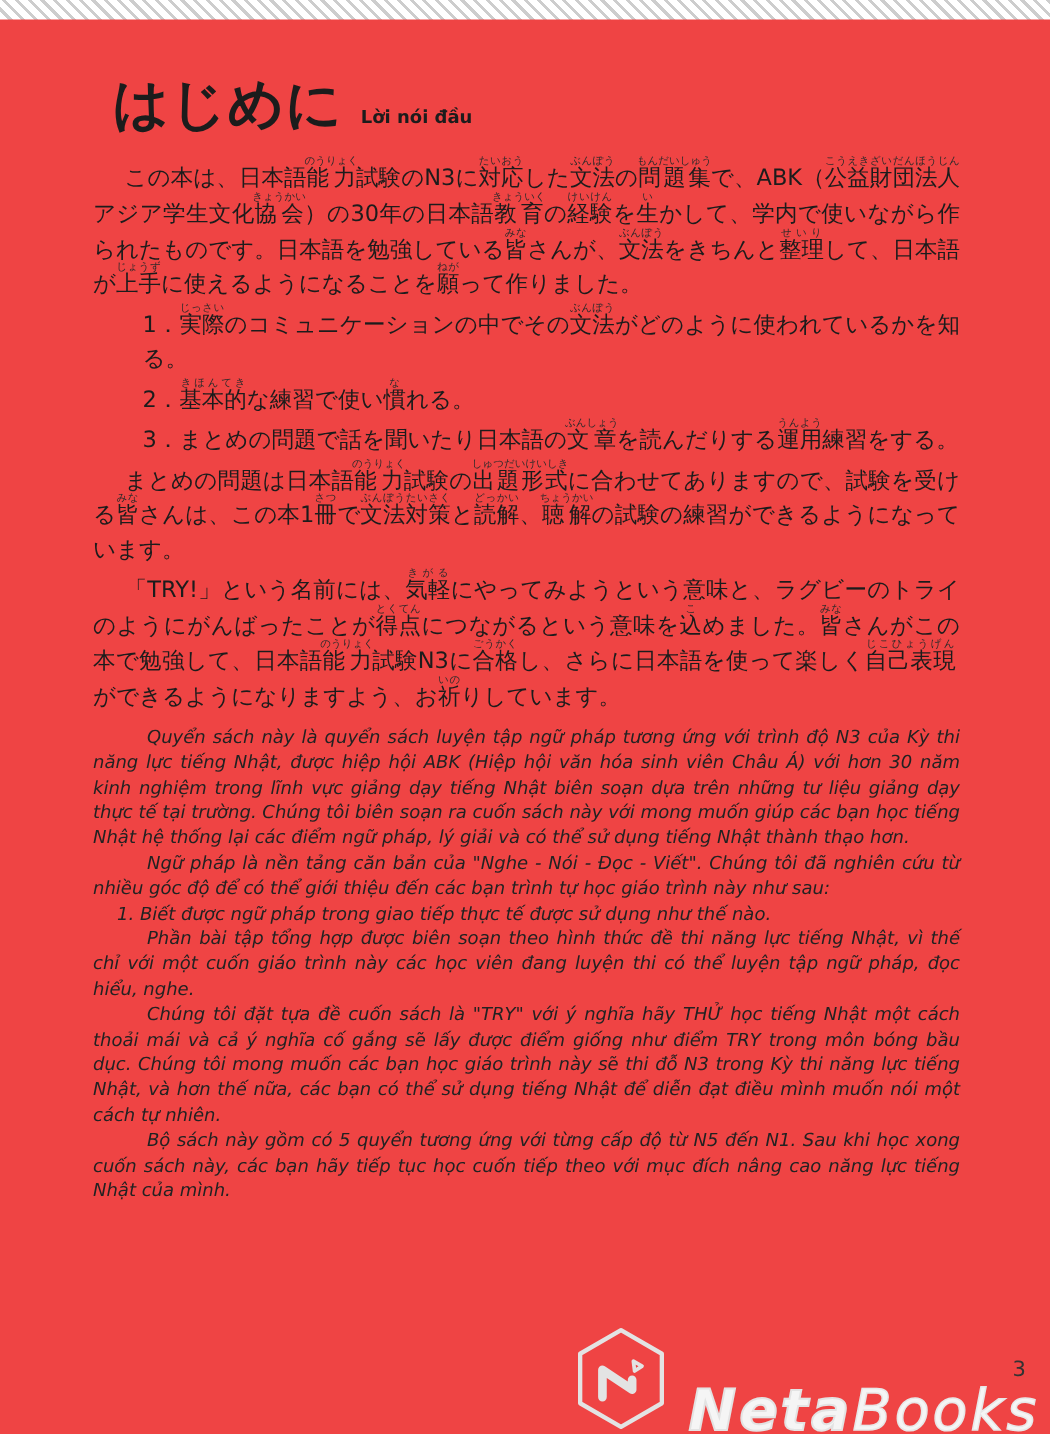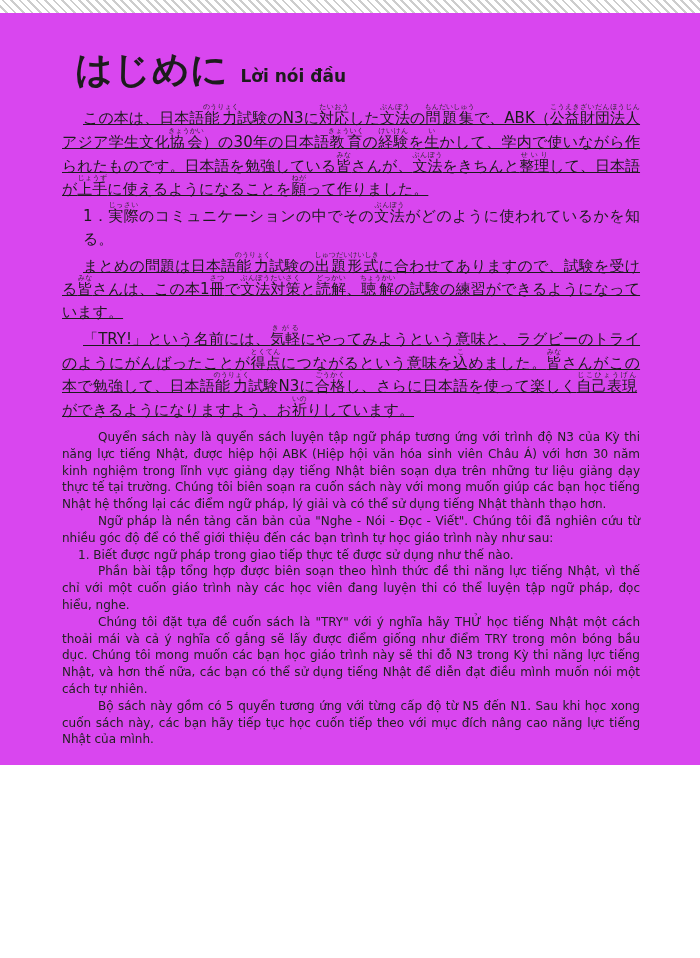--- a/index.html
+++ b/index.html
@@ -1,31 +1,31 @@
 <!DOCTYPE html>
 <html><head>
 <meta charset="utf-8">
 <style>
   html,body{margin:0;padding:0;background:#ffffff;}
-  .page{position:relative;width:700px;height:765px;background:#d946ef;overflow:hidden;
+  .page{position:relative;width:700px;height:956px;background:#ef4444;overflow:hidden;
         font-family:"DejaVu Sans","Liberation Sans",sans-serif;color:#1c1c1c;}
   .stripes{position:absolute;top:0;left:0;width:700px;height:13px;
            background:repeating-linear-gradient(45deg,#ffffff 0 4px,#cdcdcd 4px 6px);}
   .content{position:absolute;left:62px;top:50px;width:578px;}
   .title-row{display:flex;align-items:baseline;gap:12px;margin:0 0 13px 13px;}
   .title-ja{font-size:37px;font-weight:800;letter-spacing:0.5px;line-height:40px;}
-  .title-vi{font-size:17px;font-weight:700;}
+  .title-vi{font-size:12px;font-weight:700;}
   .ja{font-size:15px;line-height:23px;text-align:justify;}
   .ja p{margin:0;}
-  .ja .indent{text-indent:1.4em;text-decoration:underline;}
-  .ja-list p{margin-left:21px;}
+  .ja .indent{text-indent:1.4em;}
+  .ja-list p{margin-left:33px;}
   ruby{ruby-position:over;}
   rt{font-size:7px;line-height:1;color:#2a2a2a;letter-spacing:0;}
   .vi{margin-top:7px;font-size:12px;line-height:16.8px;text-align:justify;color:#222;}
-  .vi p{margin:0;}
+  .vi p{margin:0;font-style:italic;}
   .vi .indent{text-indent:3em;}
   .vi-list p{margin-left:16px;padding-left:14px;text-indent:-14px;}
   .watermark{position:absolute;left:381px;top:883px;display:flex;align-items:flex-end;gap:12px;font-style:italic;}
   .wm-logo{flex:0 0 auto;}
   .wm-text{font-size:38px;font-weight:700;letter-spacing:2px;color:#f5f5f5;
            -webkit-text-stroke:1.3px #e3e3e3;line-height:1;}
   .wm-books{font-weight:400;-webkit-text-stroke:1px #e7e7e7;}
   .page-number{position:absolute;right:16px;top:905px;font-size:14px;color:#333;}
 </style>
 </head>
@@ -37,20 +37,22 @@
   <div class="content">
     <div class="title-row">
       <span class="title-ja">はじめに</span>
       <span class="title-vi">Lời nói đầu</span>
     </div>
 
     <section class="ja">
       <p class="indent">この本は、日本語<ruby>能力<rt>のうりょく</rt></ruby>試験のN3に<ruby>対応<rt>たいおう</rt></ruby>した<ruby>文法<rt>ぶんぽう</rt></ruby>の<ruby>問題集<rt>もんだいしゅう</rt></ruby>で、ABK（<ruby>公益財団法人<rt>こうえきざいだんほうじん</rt></ruby> アジア学生文化<ruby>協会<rt>きょうかい</rt></ruby>）の30年の日本語<ruby>教育<rt>きょういく</rt></ruby>の<ruby>経験<rt>けいけん</rt></ruby>を<ruby>生<rt>い</rt></ruby>かして、学内で使いながら作られたものです。日本語を勉強している<ruby>皆<rt>みな</rt></ruby>さんが、<ruby>文法<rt>ぶんぽう</rt></ruby>をきちんと<ruby>整理<rt>せいり</rt></ruby>して、日本語が<ruby>上手<rt>じょうず</rt></ruby>に使えるようになることを<ruby>願<rt>ねが</rt></ruby>って作りました。</p>
       <div class="ja-list">
         <p>1．<ruby>実際<rt>じっさい</rt></ruby>のコミュニケーションの中でその<ruby>文法<rt>ぶんぽう</rt></ruby>がどのように使われているかを知る。</p>
+        <p>2．<ruby>基本的<rt>きほんてき</rt></ruby>な練習で使い<ruby>慣<rt>な</rt></ruby>れる。</p>
+        <p>3．まとめの問題で話を聞いたり日本語の<ruby>文章<rt>ぶんしょう</rt></ruby>を読んだりする<ruby>運用<rt>うんよう</rt></ruby>練習をする。</p>
       </div>
       <p class="indent">まとめの問題は日本語<ruby>能力<rt>のうりょく</rt></ruby>試験の<ruby>出題形式<rt>しゅつだいけいしき</rt></ruby>に合わせてありますので、試験を受ける<ruby>皆<rt>みな</rt></ruby>さんは、この本1<ruby>冊<rt>さつ</rt></ruby>で<ruby>文法対策<rt>ぶんぽうたいさく</rt></ruby>と<ruby>読解<rt>どっかい</rt></ruby>、<ruby>聴解<rt>ちょうかい</rt></ruby>の試験の練習ができるようになっています。</p>
       <p class="indent">「TRY!」という名前には、<ruby>気軽<rt>きがる</rt></ruby>にやってみようという意味と、ラグビーのトライのようにがんばったことが<ruby>得点<rt>とくてん</rt></ruby>につながるという意味を<ruby>込<rt>こ</rt></ruby>めました。<ruby>皆<rt>みな</rt></ruby>さんがこの本で勉強して、日本語<ruby>能力<rt>のうりょく</rt></ruby>試験N3に<ruby>合格<rt>ごうかく</rt></ruby>し、さらに日本語を使って楽しく<ruby>自己表現<rt>じこひょうげん</rt></ruby>ができるようになりますよう、お<ruby>祈<rt>いの</rt></ruby>りしています。</p>
     </section>
 
     <section class="vi">
       <p class="indent">Quyển sách này là quyển sách luyện tập ngữ pháp tương ứng với trình độ N3 của Kỳ thi năng lực tiếng Nhật, được hiệp hội ABK (Hiệp hội văn hóa sinh viên Châu Á) với hơn 30 năm kinh nghiệm trong lĩnh vực giảng dạy tiếng Nhật biên soạn dựa trên những tư liệu giảng dạy thực tế tại trường. Chúng tôi biên soạn ra cuốn sách này với mong muốn giúp các bạn học tiếng Nhật hệ thống lại các điểm ngữ pháp, lý giải và có thể sử dụng tiếng Nhật thành thạo hơn.</p>
       <p class="indent">Ngữ pháp là nền tảng căn bản của "Nghe - Nói - Đọc - Viết". Chúng tôi đã nghiên cứu từ nhiều góc độ để có thể giới thiệu đến các bạn trình tự học giáo trình này như sau:</p>
       <div class="vi-list">
         <p>1.  Biết được ngữ pháp trong giao tiếp thực tế được sử dụng như thế nào.</p>

